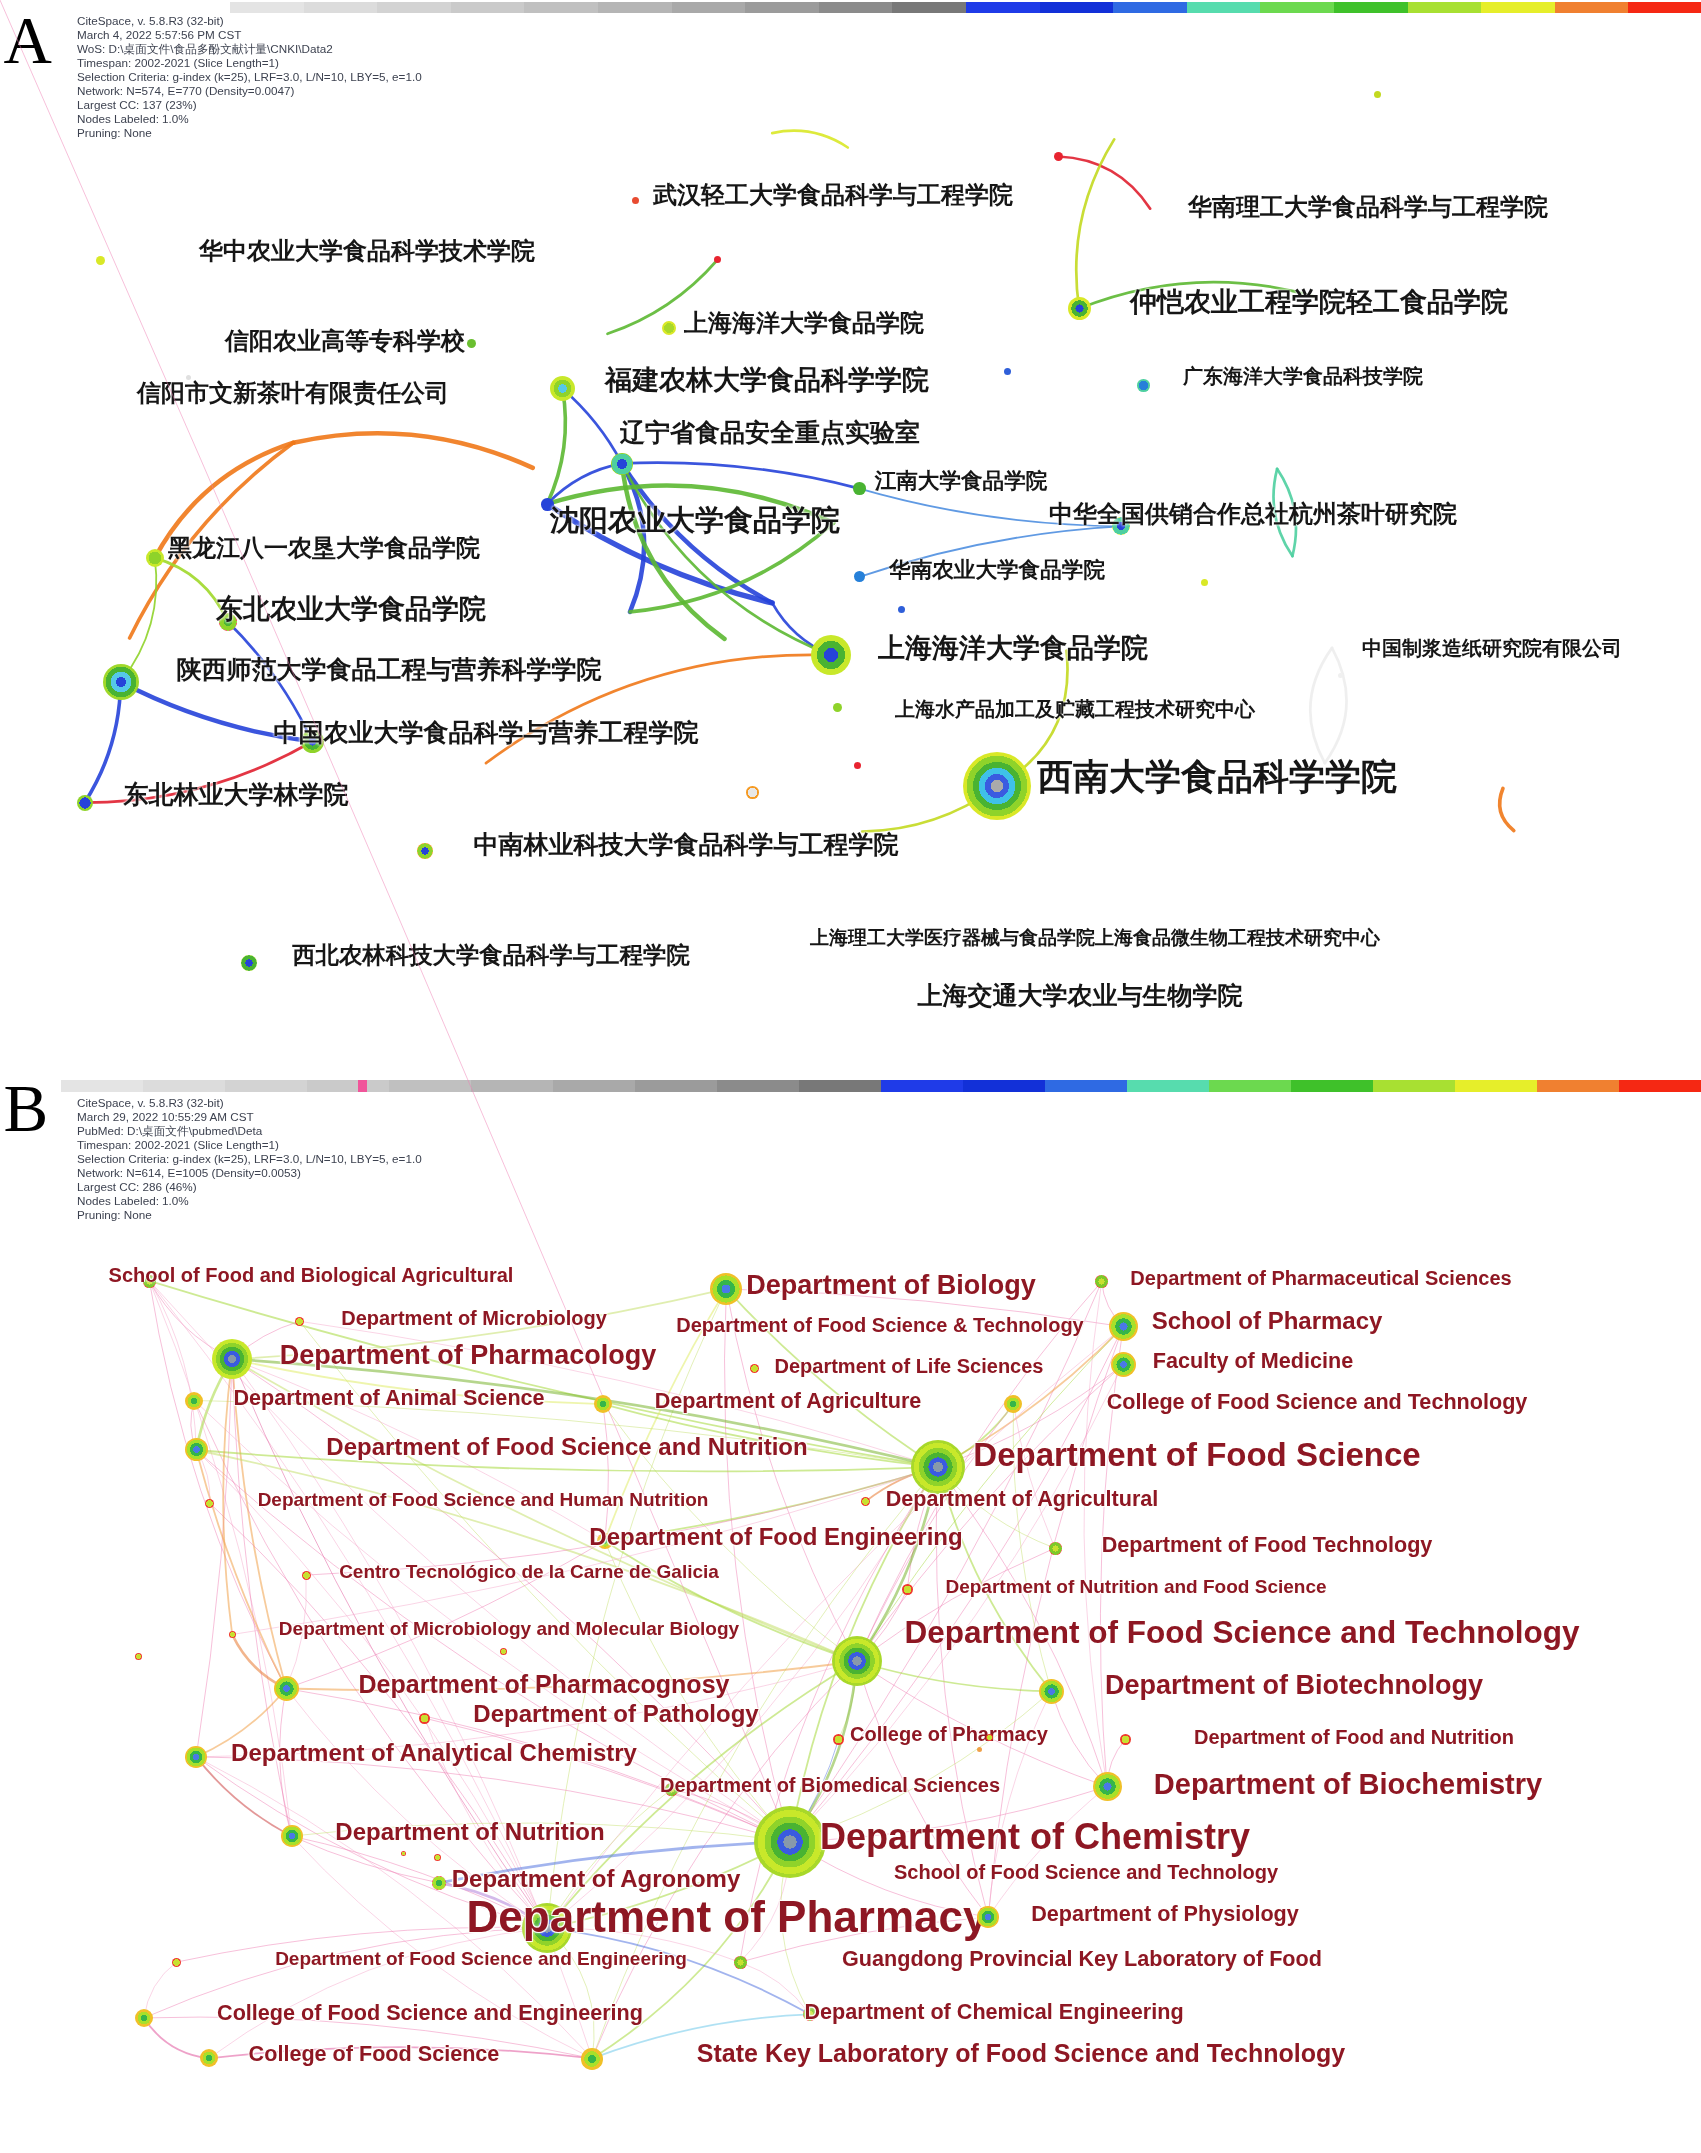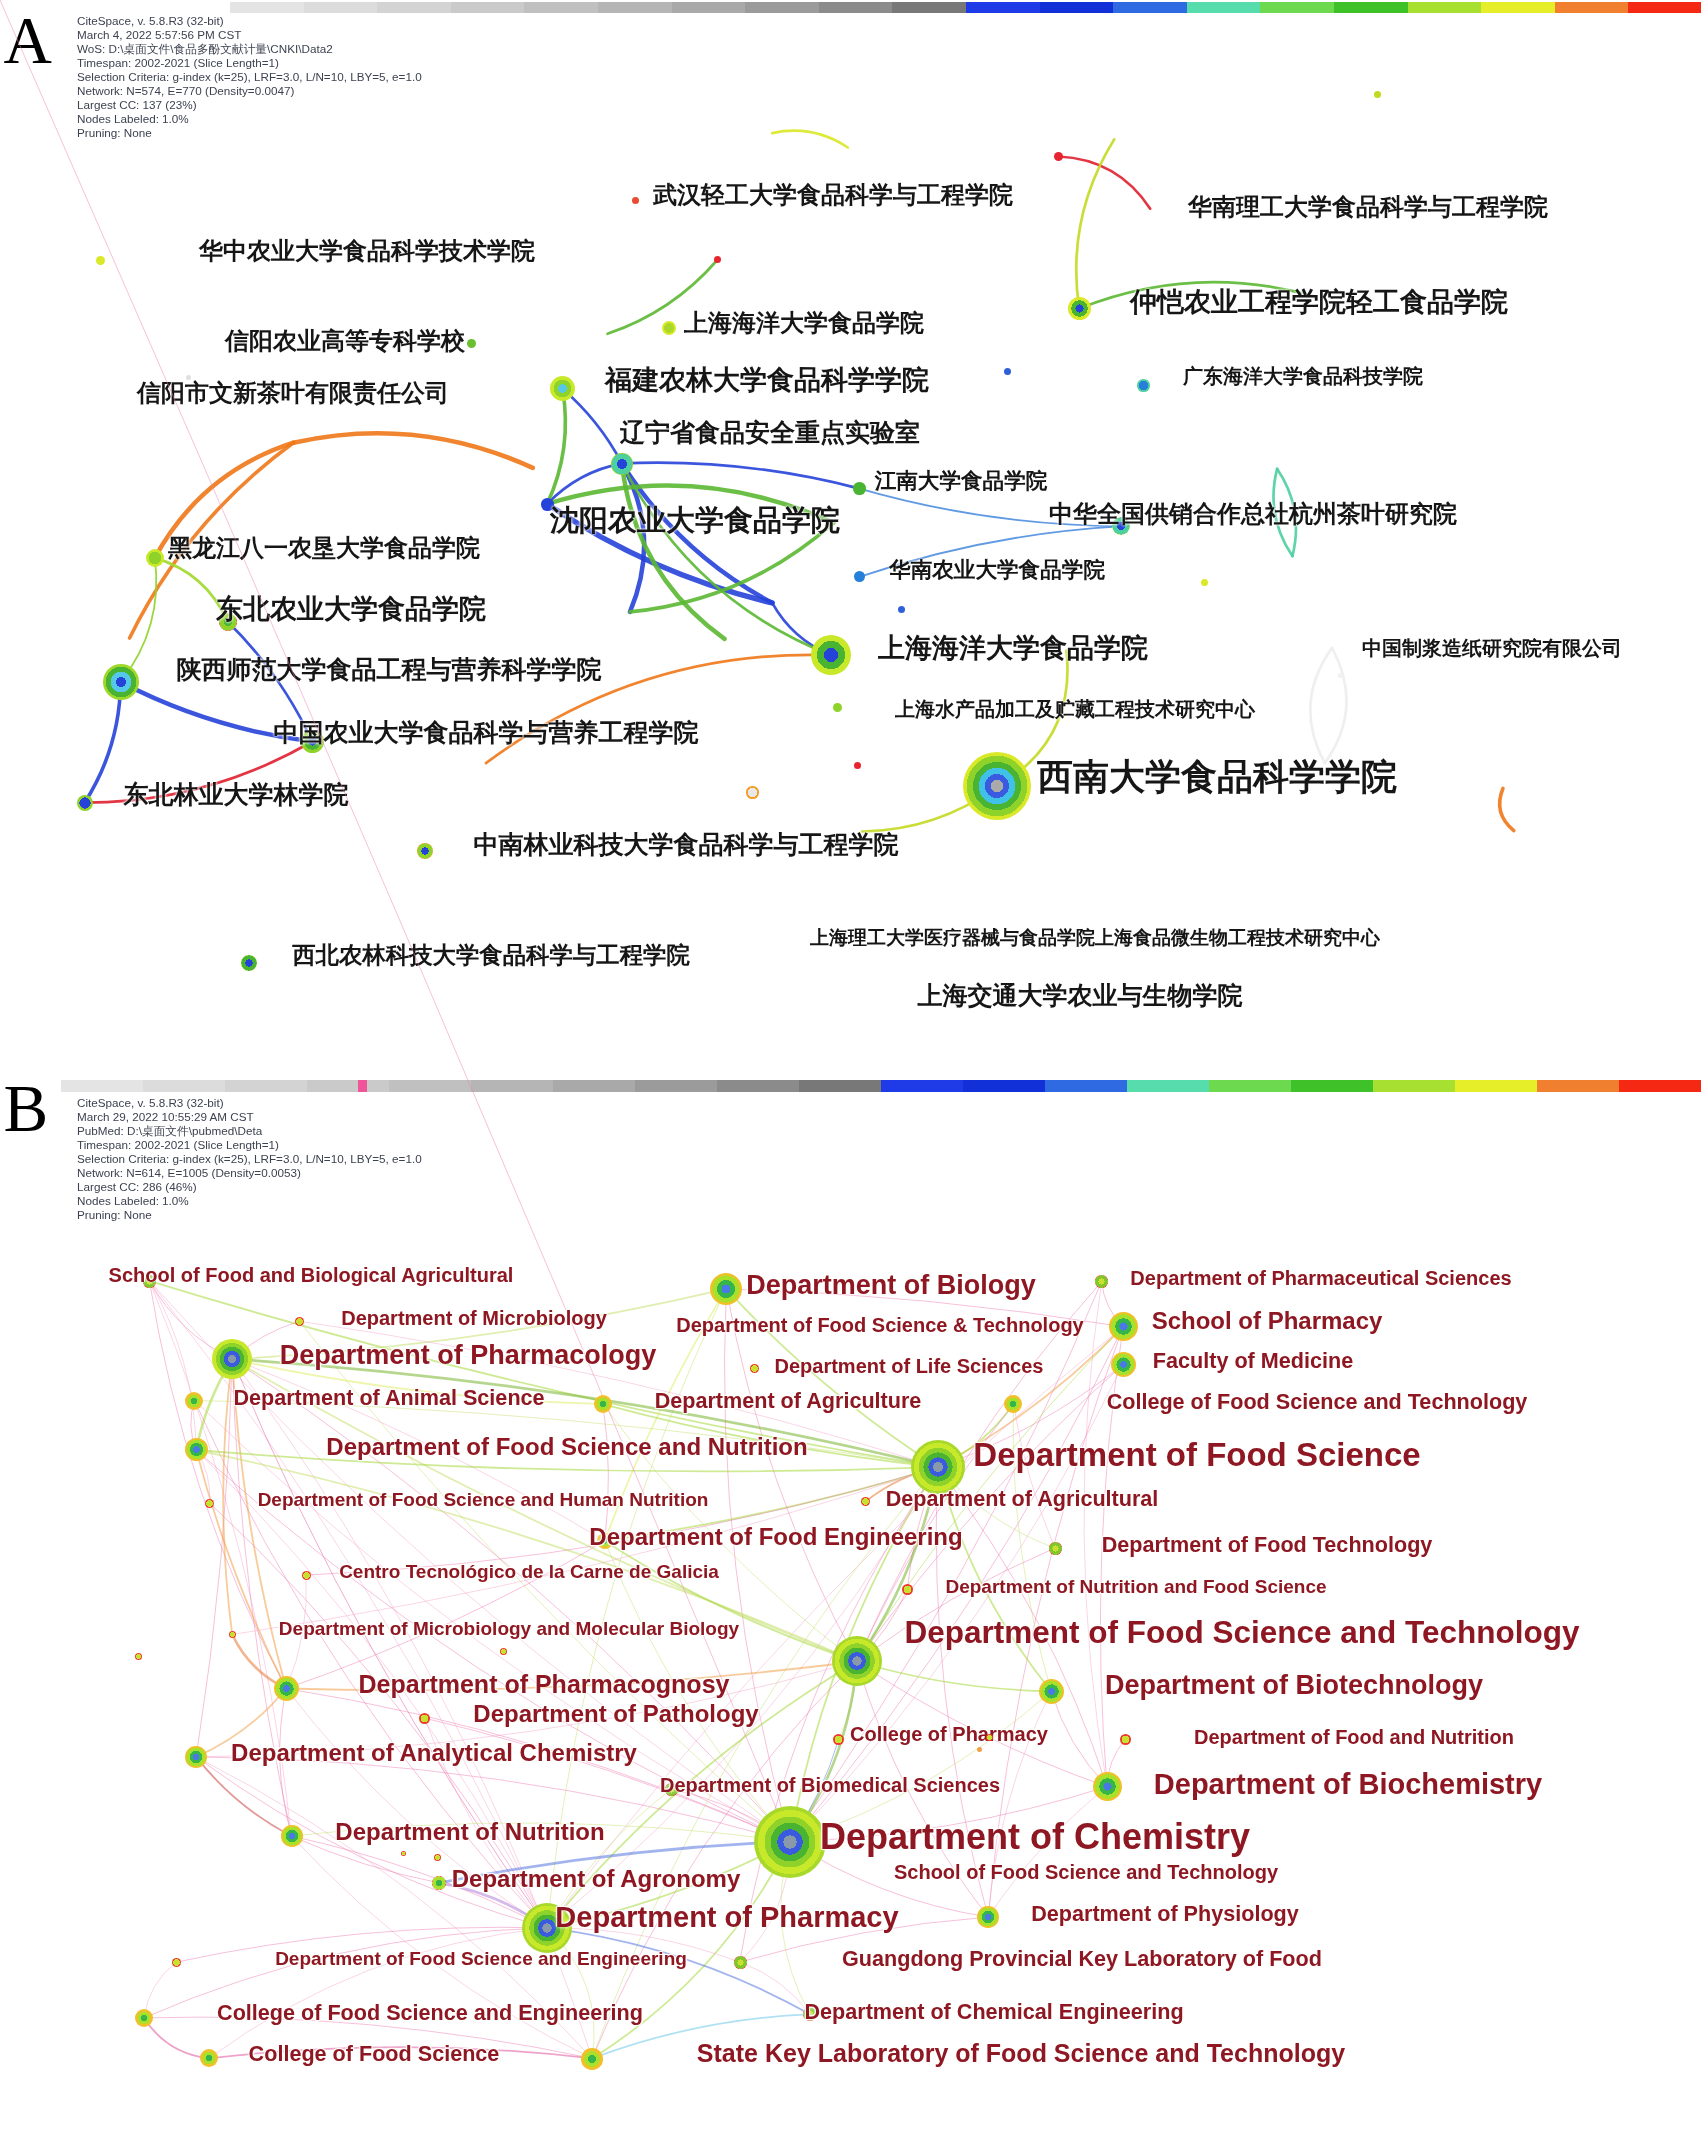--- a/index.html
+++ b/index.html
@@ -390,21 +390,21 @@
       <div class="node" style="left: 1093px; top: 1772px; width: 29px; height: 29px; background: radial-gradient(circle, rgb(74, 120, 232) 0%, rgb(74, 120, 232) 20%, rgb(53, 181, 74) 20%, rgb(53, 181, 74) 40%, rgb(168, 224, 42) 40%, rgb(168, 224, 42) 60%, rgb(240, 192, 40) 60%, rgb(240, 192, 40) 80%, rgb(239, 59, 45) 80%, rgb(239, 59, 45) 100%);"></div>
       <div class="blabel" style="left: 1348px; top: 1784px; font-size: 29px;">Department of Biochemistry</div>
       <div class="node" style="left: 281px; top: 1825px; width: 21.6px; height: 21.6px; background: radial-gradient(circle, rgb(74, 120, 232) 0%, rgb(74, 120, 232) 20%, rgb(53, 181, 74) 20%, rgb(53, 181, 74) 40%, rgb(168, 224, 42) 40%, rgb(168, 224, 42) 60%, rgb(240, 192, 40) 60%, rgb(240, 192, 40) 80%, rgb(239, 59, 45) 80%, rgb(239, 59, 45) 100%);"></div>
       <div class="blabel" style="left: 470px; top: 1832px; font-size: 24px;">Department of Nutrition</div>
       <div class="node" style="left: 754px; top: 1806px; width: 72px; height: 72px; background: radial-gradient(circle, rgb(136, 153, 170) 0%, rgb(136, 153, 170) 13%, rgb(58, 91, 224) 13%, rgb(58, 91, 224) 25%, rgb(73, 179, 50) 25%, rgb(73, 179, 50) 38%, rgb(143, 211, 42) 38%, rgb(143, 211, 42) 50%, rgb(200, 232, 42) 50%, rgb(200, 232, 42) 63%, rgb(168, 216, 42) 63%, rgb(168, 216, 42) 75%, rgb(245, 154, 35) 75%, rgb(245, 154, 35) 88%, rgb(239, 45, 35) 88%, rgb(239, 45, 35) 100%);"></div>
       <div class="blabel" style="left: 1035px; top: 1837px; font-size: 36px;">Department of Chemistry</div>
       <div class="blabel" style="left: 1086px; top: 1872px; font-size: 20px;">School of Food Science and Technology</div>
       <div class="node" style="left: 432px; top: 1876px; width: 14.4px; height: 14.4px; background: radial-gradient(circle, rgb(53, 181, 74) 0%, rgb(53, 181, 74) 33%, rgb(168, 224, 42) 33%, rgb(168, 224, 42) 67%, rgb(239, 59, 45) 67%, rgb(239, 59, 45) 100%);"></div>
       <div class="blabel" style="left: 596px; top: 1879px; font-size: 24px;">Department of Agronomy</div>
       <div class="node" style="left: 522px; top: 1903px; width: 50px; height: 50px; background: radial-gradient(circle, rgb(136, 153, 170) 0%, rgb(136, 153, 170) 13%, rgb(58, 91, 224) 13%, rgb(58, 91, 224) 25%, rgb(73, 179, 50) 25%, rgb(73, 179, 50) 38%, rgb(143, 211, 42) 38%, rgb(143, 211, 42) 50%, rgb(200, 232, 42) 50%, rgb(200, 232, 42) 63%, rgb(168, 216, 42) 63%, rgb(168, 216, 42) 75%, rgb(245, 154, 35) 75%, rgb(245, 154, 35) 88%, rgb(239, 45, 35) 88%, rgb(239, 45, 35) 100%);"></div>
-      <div class="blabel" style="left: 727px; top: 1917px; font-size: 29px;">Department of Pharmacy</div>
+      <div class="blabel" style="left: 727px; top: 1917px; font-size: 44px;">Department of Pharmacy</div>
       <div class="node" style="left: 977px; top: 1906px; width: 21.6px; height: 21.6px; background: radial-gradient(circle, rgb(74, 120, 232) 0%, rgb(74, 120, 232) 20%, rgb(53, 181, 74) 20%, rgb(53, 181, 74) 40%, rgb(168, 224, 42) 40%, rgb(168, 224, 42) 60%, rgb(240, 192, 40) 60%, rgb(240, 192, 40) 80%, rgb(239, 59, 45) 80%, rgb(239, 59, 45) 100%);"></div>
       <div class="blabel" style="left: 1165px; top: 1914px; font-size: 21.6px;">Department of Physiology</div>
       <div class="node" style="left: 172px; top: 1958px; width: 9px; height: 9px; background: radial-gradient(circle, rgb(200, 224, 48) 0%, rgb(200, 224, 48) 50%, rgb(239, 59, 45) 50%, rgb(239, 59, 45) 100%);"></div>
       <div class="blabel" style="left: 481px; top: 1959px; font-size: 19px;">Department of Food Science and Engineering</div>
       <div class="node" style="left: 734px; top: 1956px; width: 12.6px; height: 12.6px; background: radial-gradient(circle, rgb(200, 224, 48) 0%, rgb(200, 224, 48) 33%, rgb(126, 200, 42) 33%, rgb(126, 200, 42) 67%, rgb(239, 59, 45) 67%, rgb(239, 59, 45) 100%);"></div>
       <div class="blabel" style="left: 1082px; top: 1959px; font-size: 21.6px;">Guangdong Provincial Key Laboratory of Food</div>
       <div class="node" style="left: 135px; top: 2009px; width: 18px; height: 18px; background: radial-gradient(circle, rgb(53, 181, 74) 0%, rgb(53, 181, 74) 25%, rgb(168, 224, 42) 25%, rgb(168, 224, 42) 50%, rgb(240, 192, 40) 50%, rgb(240, 192, 40) 75%, rgb(239, 59, 45) 75%, rgb(239, 59, 45) 100%);"></div>
       <div class="blabel" style="left: 430px; top: 2013px; font-size: 21.6px;">College of Food Science and Engineering</div>
       <div class="node" style="left: 803px; top: 2007px; width: 14.4px; height: 14.4px; background: radial-gradient(circle, rgb(200, 224, 48) 0%, rgb(200, 224, 48) 33%, rgb(126, 200, 42) 33%, rgb(126, 200, 42) 67%, rgb(239, 59, 45) 67%, rgb(239, 59, 45) 100%);"></div>
       <div class="blabel" style="left: 994px; top: 2012px; font-size: 21.6px;">Department of Chemical Engineering</div>

